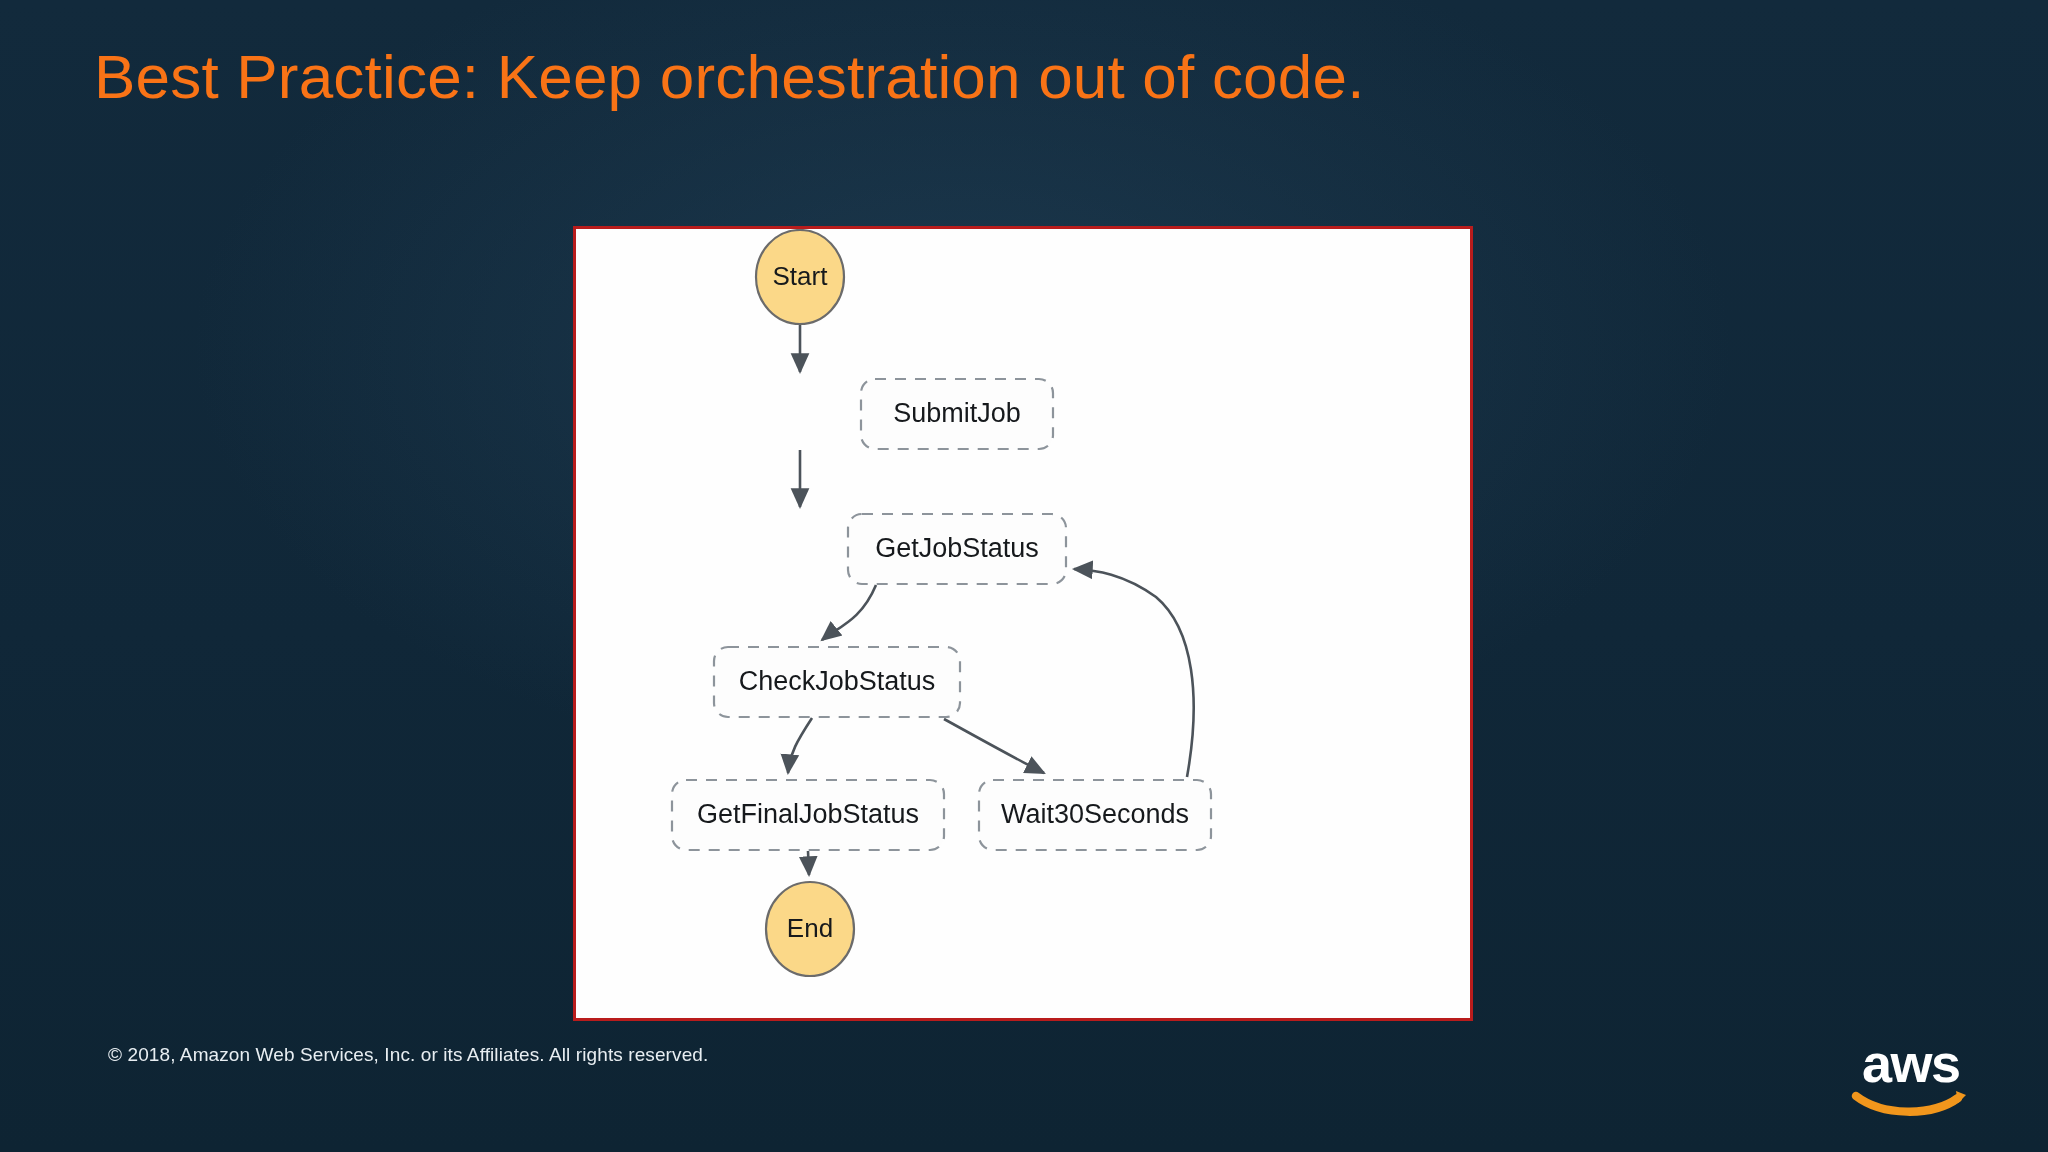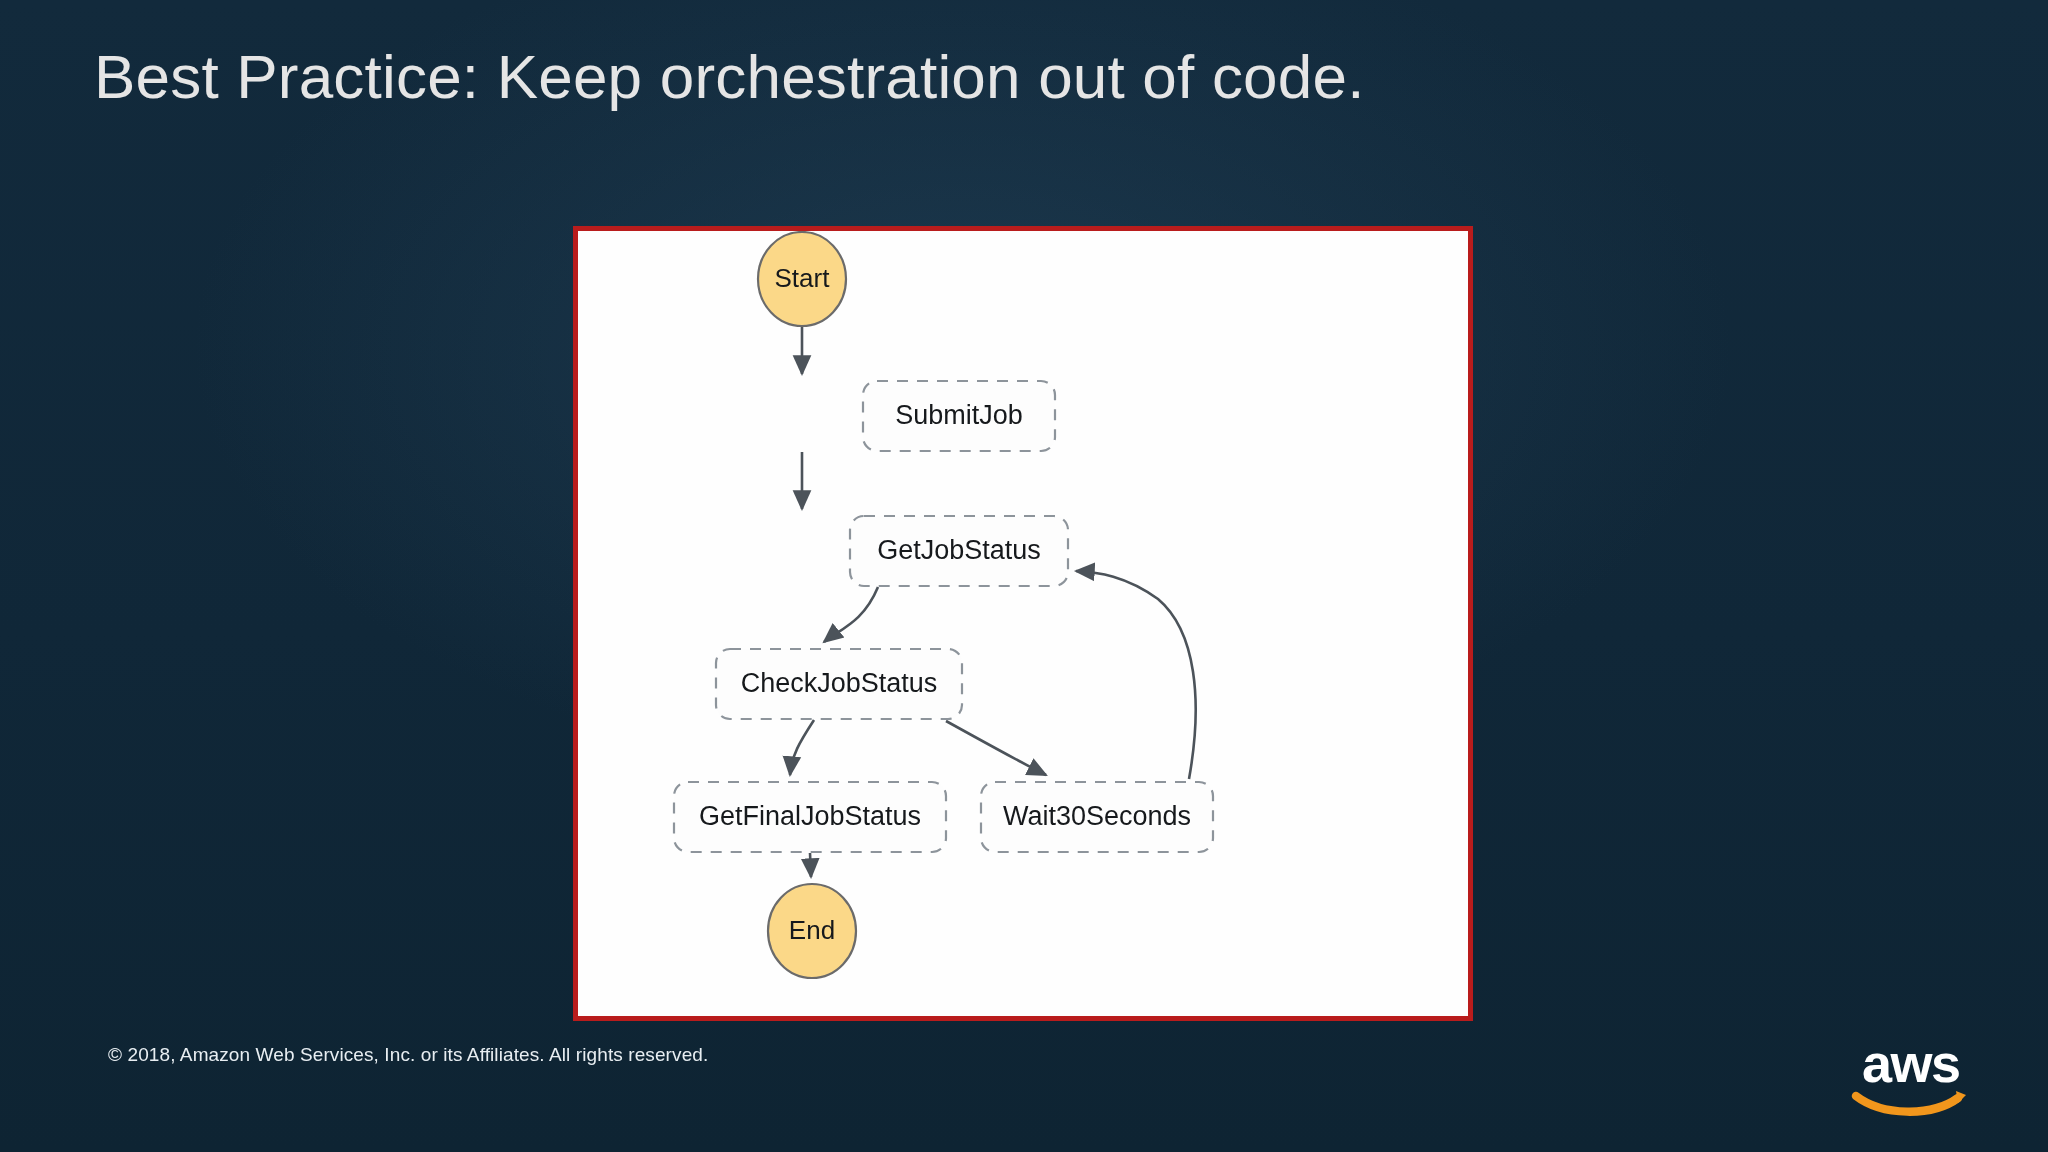--- a/index.html
+++ b/index.html
@@ -34,34 +34,34 @@
   }
 
   
   .slide-title {
     position: absolute;
     left: 94px;
     top: 40px;
     font-size: 62px;
     line-height: 74px;
     font-weight: 400;
-    color: #e5e5e5;
+    color: #f97316;
     letter-spacing: 0.2px;
     white-space: nowrap;
   }
 
   
   .diagram-panel {
     position: absolute;
     left: 573px;
     top: 226px;
     width: 900px;
     height: 795px;
     background: #fefefe;
-    border: 5px solid #b91c1c;
+    border: 3px solid #b91c1c;
   }
 
   .diagram-svg {
     position: absolute;
     left: 0;
     top: 0;
     width: 900px;
     height: 795px;
   }
 

